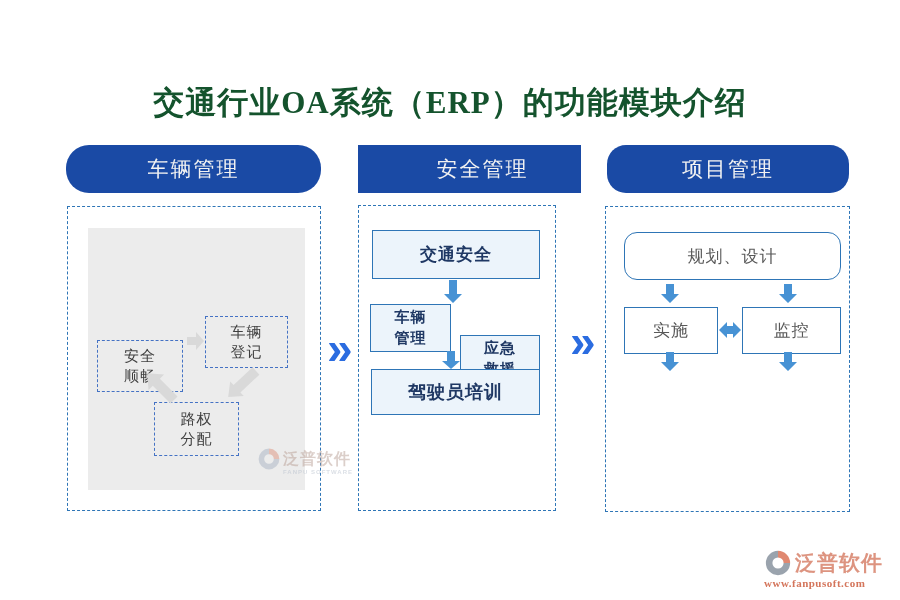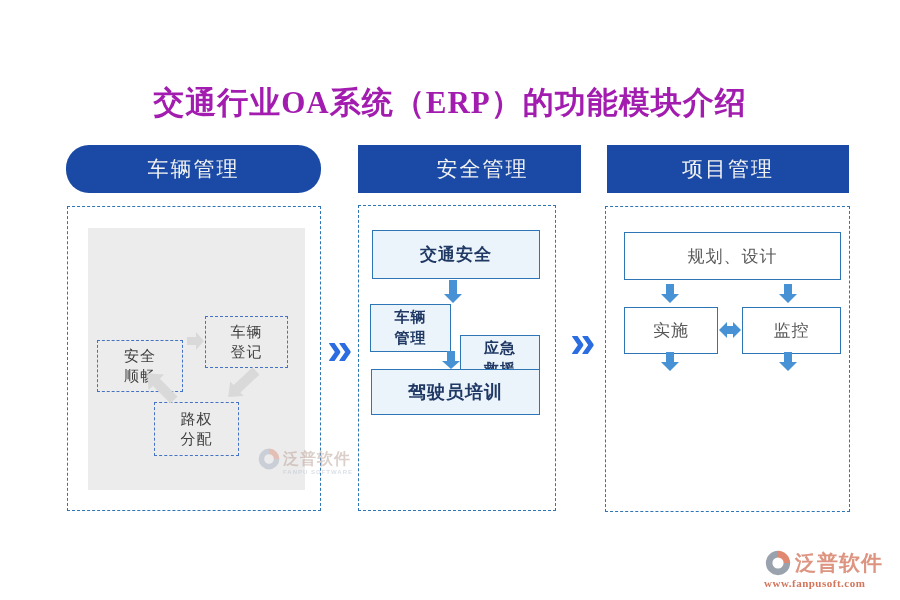--- a/index.html
+++ b/index.html
@@ -2,30 +2,30 @@
 <html><head>
 <meta charset="utf-8">
 <style>
   html,body{margin:0;padding:0;background:#ffffff;}
   .canvas{
     position:relative;width:900px;height:600px;background:#ffffff;overflow:hidden;
     font-family:"Liberation Serif","DejaVu Serif",serif;
   }
   .title{
     position:absolute;left:0;top:82px;width:900px;text-align:center;
-    font-size:31px;font-weight:700;color:#a21caf;letter-spacing:1px;margin:0;
+    font-size:31px;font-weight:700;color:#14532d;letter-spacing:1px;margin:0;
   }
   .hdr{
     position:absolute;height:48px;background:#1a4aa5;color:#f2f2f2;
     display:flex;align-items:center;justify-content:center;
     font-size:21px;letter-spacing:2px;
   }
   .hdr1{left:66px;top:145px;width:255px;border-radius:23px;}
   .hdr2{left:358px;top:145px;width:197px;padding-left:26px;}
-  .hdr3{left:607px;top:145px;width:242px;}
+  .hdr3{left:607px;top:145px;width:242px;border-radius:19px;}
   .dashpanel{position:absolute;border:1px dashed #2e75b6;background:transparent;}
   .d1{left:67px;top:206px;width:252px;height:303px;}
   .d2{left:358px;top:205px;width:196px;height:304px;}
   .d3{left:605px;top:206px;width:243px;height:304px;}
   .graypanel{position:absolute;left:88px;top:228px;width:217px;height:262px;background:#ececec;}
   .dnode{
     position:absolute;border:1px dashed #4472c4;color:#3f3f3f;
     display:flex;flex-direction:column;align-items:center;justify-content:center;
     font-size:15px;line-height:1.35;letter-spacing:1px;
   }
@@ -36,21 +36,21 @@
     position:absolute;border:1px solid #2e75b6;background:#ffffff;
     display:flex;flex-direction:column;align-items:center;justify-content:center;
     font-size:17px;letter-spacing:1px;
   }
   .lt{background:#ecf4fb;color:#1f3864;font-weight:600;}
   .gr{color:#595959;font-weight:400;}
   .b-top2{left:372px;top:230px;width:166px;height:47px;}
   .b-left2{left:370px;top:304px;width:79px;height:46px;font-size:15px;line-height:1.4;}
   .b-right2{left:460px;top:304px;width:78px;height:46px;font-size:15px;line-height:1.4;margin-top:31px;}
   .b-bottom2{left:371px;top:369px;width:167px;height:44px;font-size:18px;}
-  .b-top3{left:624px;top:232px;width:215px;height:46px;}
+  .b-top3{left:624px;top:232px;width:215px;height:46px;border-radius:13px;}
   .b-left3{left:624px;top:307px;width:92px;height:45px;}
   .b-right3{left:742px;top:307px;width:97px;height:45px;}
   .b-bottom3{left:624px;top:372px;width:215px;height:48px;}
   .chevron{
     position:absolute;color:#2b6ce0;font-weight:700;font-size:46px;
     font-family:"Liberation Sans","DejaVu Sans",sans-serif;line-height:1;
   }
   .ch1{left:327px;top:325px;}
   .ch2{left:570px;top:318px;}
   .arrows{position:absolute;left:0;top:0;pointer-events:none;}

